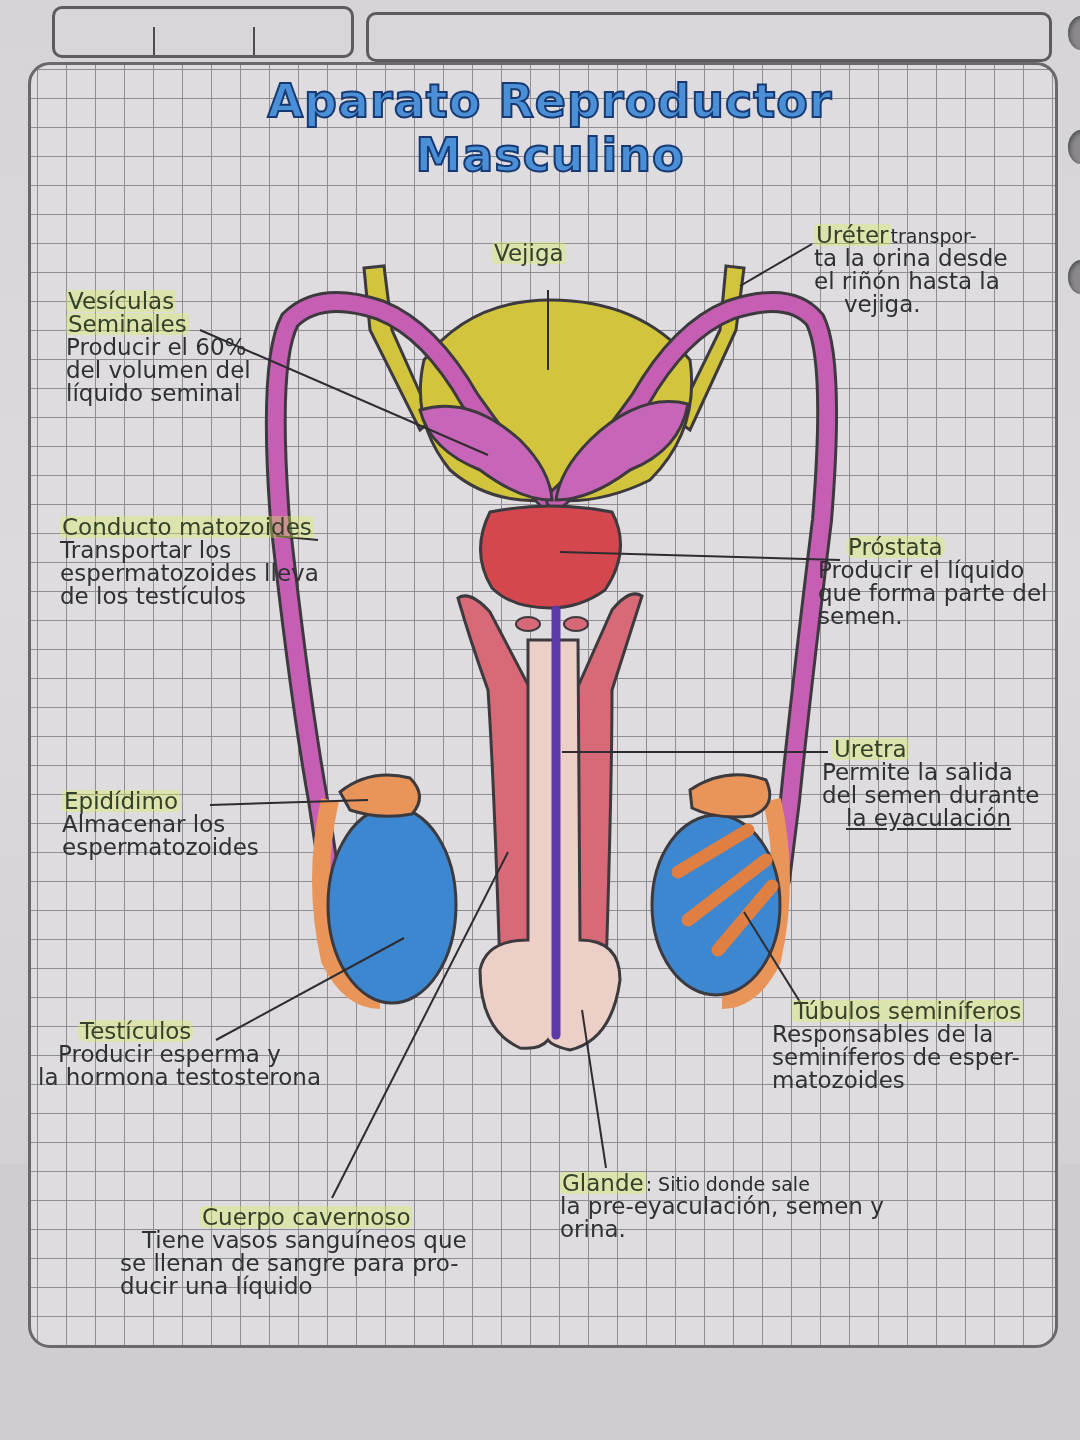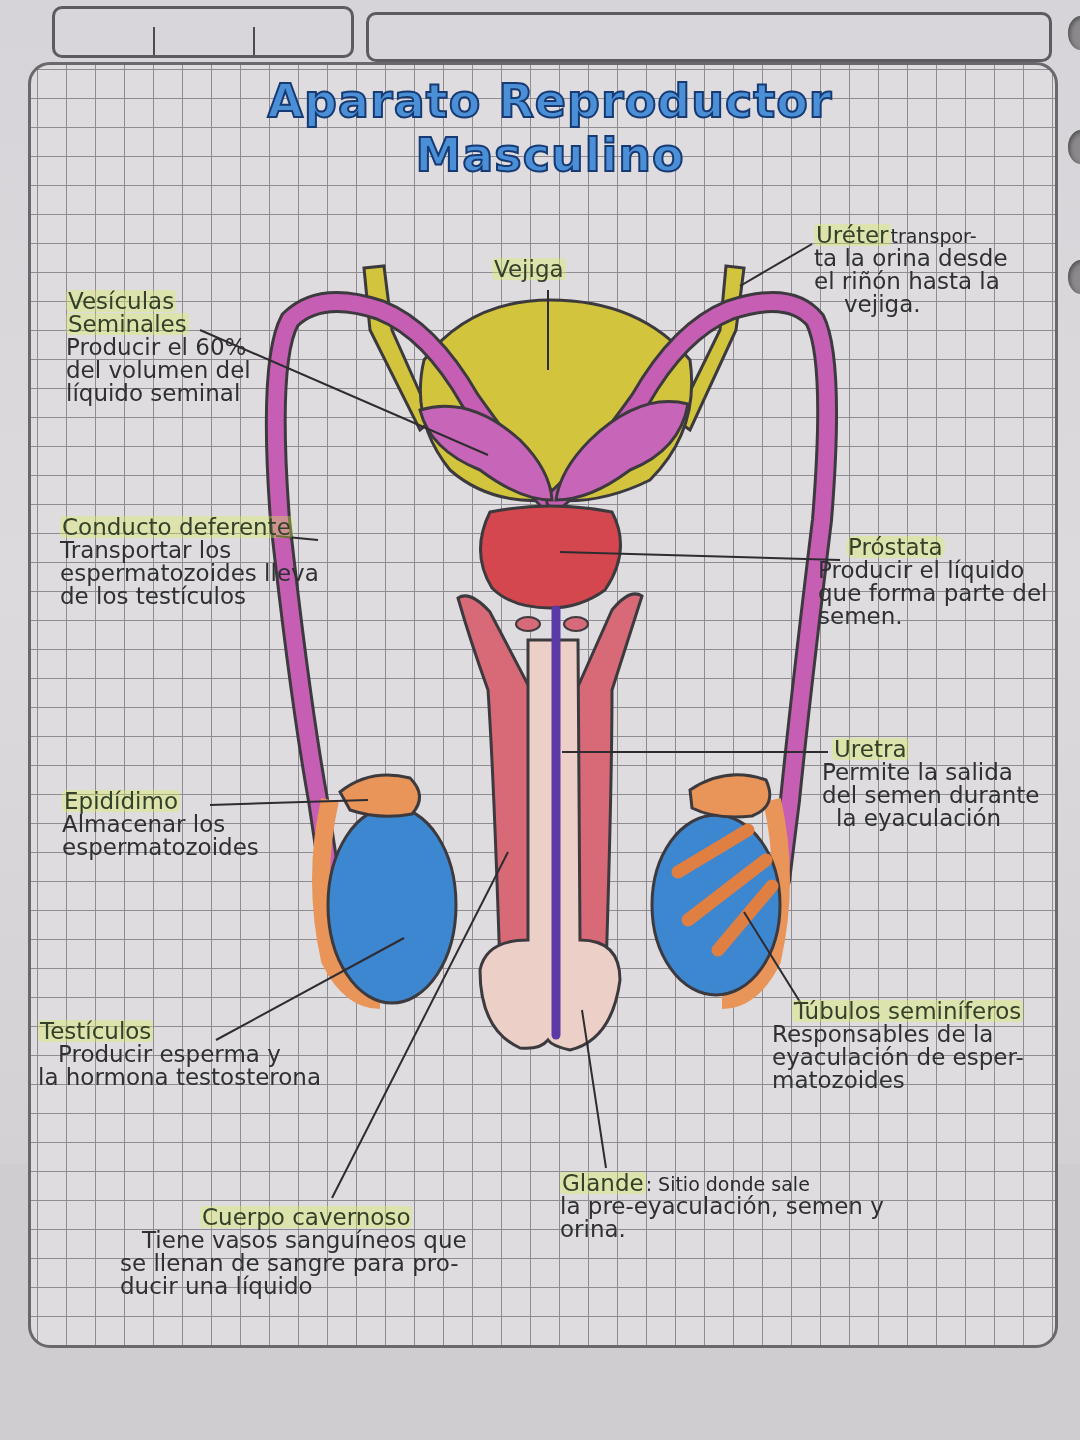--- a/index.html
+++ b/index.html
@@ -130,76 +130,76 @@
       <line x1="210" y1="805" x2="368" y2="800"></line>
       <line x1="216" y1="1040" x2="404" y2="938"></line>
       <path d="M794 1004 L800 1002 L744 912"></path>
       <line x1="332" y1="1198" x2="508" y2="852"></line>
       <line x1="606" y1="1168" x2="582" y2="1010"></line>
     </g>
   </svg>
 
   <div class="title">Aparato Reproductor Masculino</div>
 
-  <div class="lbl" style="left:492px; top:242px;margin-top:16px;">
+  <div class="lbl" style="left:492px; top:242px;">
     <span class="name">Vejiga</span>
   </div>
 
   <div class="lbl" style="left:814px; top:224px;">
     <span class="name">Uréter</span><span>transpor-</span>
     <span class="desc">ta la orina desde</span>
     <span class="desc">el riñón hasta la</span>
     <span class="desc" style="padding-left:30px;">vejiga.</span>
   </div>
 
   <div class="lbl" style="left:66px; top:290px;">
     <span class="name">Vesículas</span><br>
     <span class="name">Seminales</span>
     <span class="desc">Producir el 60%</span>
     <span class="desc">del volumen del</span>
     <span class="desc">líquido seminal</span>
   </div>
 
   <div class="lbl" style="left:60px; top:516px;">
-    <span class="name">Conducto deferente</span>
+    <span class="name">Conducto matozoides</span>
     <span class="desc">Transportar los</span>
     <span class="desc">espermatozoides lleva</span>
     <span class="desc">de los testículos</span>
   </div>
 
   <div class="lbl" style="left:818px; top:536px;">
     <span class="name" style="margin-left:28px;border-radius:8px;">Próstata</span>
     <span class="desc">Producir el líquido</span>
     <span class="desc">que forma parte del</span>
     <span class="desc">semen.</span>
   </div>
 
   <div class="lbl" style="left:822px; top:738px;">
     <span class="name" style="margin-left:10px;">Uretra</span>
     <span class="desc">Permite la salida</span>
     <span class="desc">del semen durante</span>
-    <span class="desc" style="padding-left:14px;">la eyaculación</span>
+    <span class="desc" style="padding-left:24px;text-decoration:underline;">la eyaculación</span>
   </div>
 
   <div class="lbl" style="left:62px; top:790px;">
     <span class="name">Epidídimo</span>
     <span class="desc">Almacenar los</span>
     <span class="desc">espermatozoides</span>
   </div>
 
   <div class="lbl" style="left:38px; top:1020px;">
-    <span class="name" style="">Testículos</span>
+    <span class="name" style="margin-left:40px;border-radius:8px;">Testículos</span>
     <span class="desc" style="padding-left:20px;">Producir esperma y</span>
     <span class="desc">la hormona testosterona</span>
   </div>
 
   <div class="lbl" style="left:772px; top:1000px;">
     <span class="name" style="margin-left:20px;">Túbulos seminíferos</span>
     <span class="desc">Responsables de la</span>
-    <span class="desc">eyaculación de esper-</span>
+    <span class="desc">seminíferos de esper-</span>
     <span class="desc">matozoides</span>
   </div>
 
   <div class="lbl" style="left:120px; top:1206px;">
     <span class="name" style="margin-left:80px;">Cuerpo cavernoso</span>
     <span class="desc" style="padding-left:22px;">Tiene vasos sanguíneos que</span>
     <span class="desc">se llenan de sangre para pro-</span>
     <span class="desc">ducir una líquido</span>
   </div>
 

